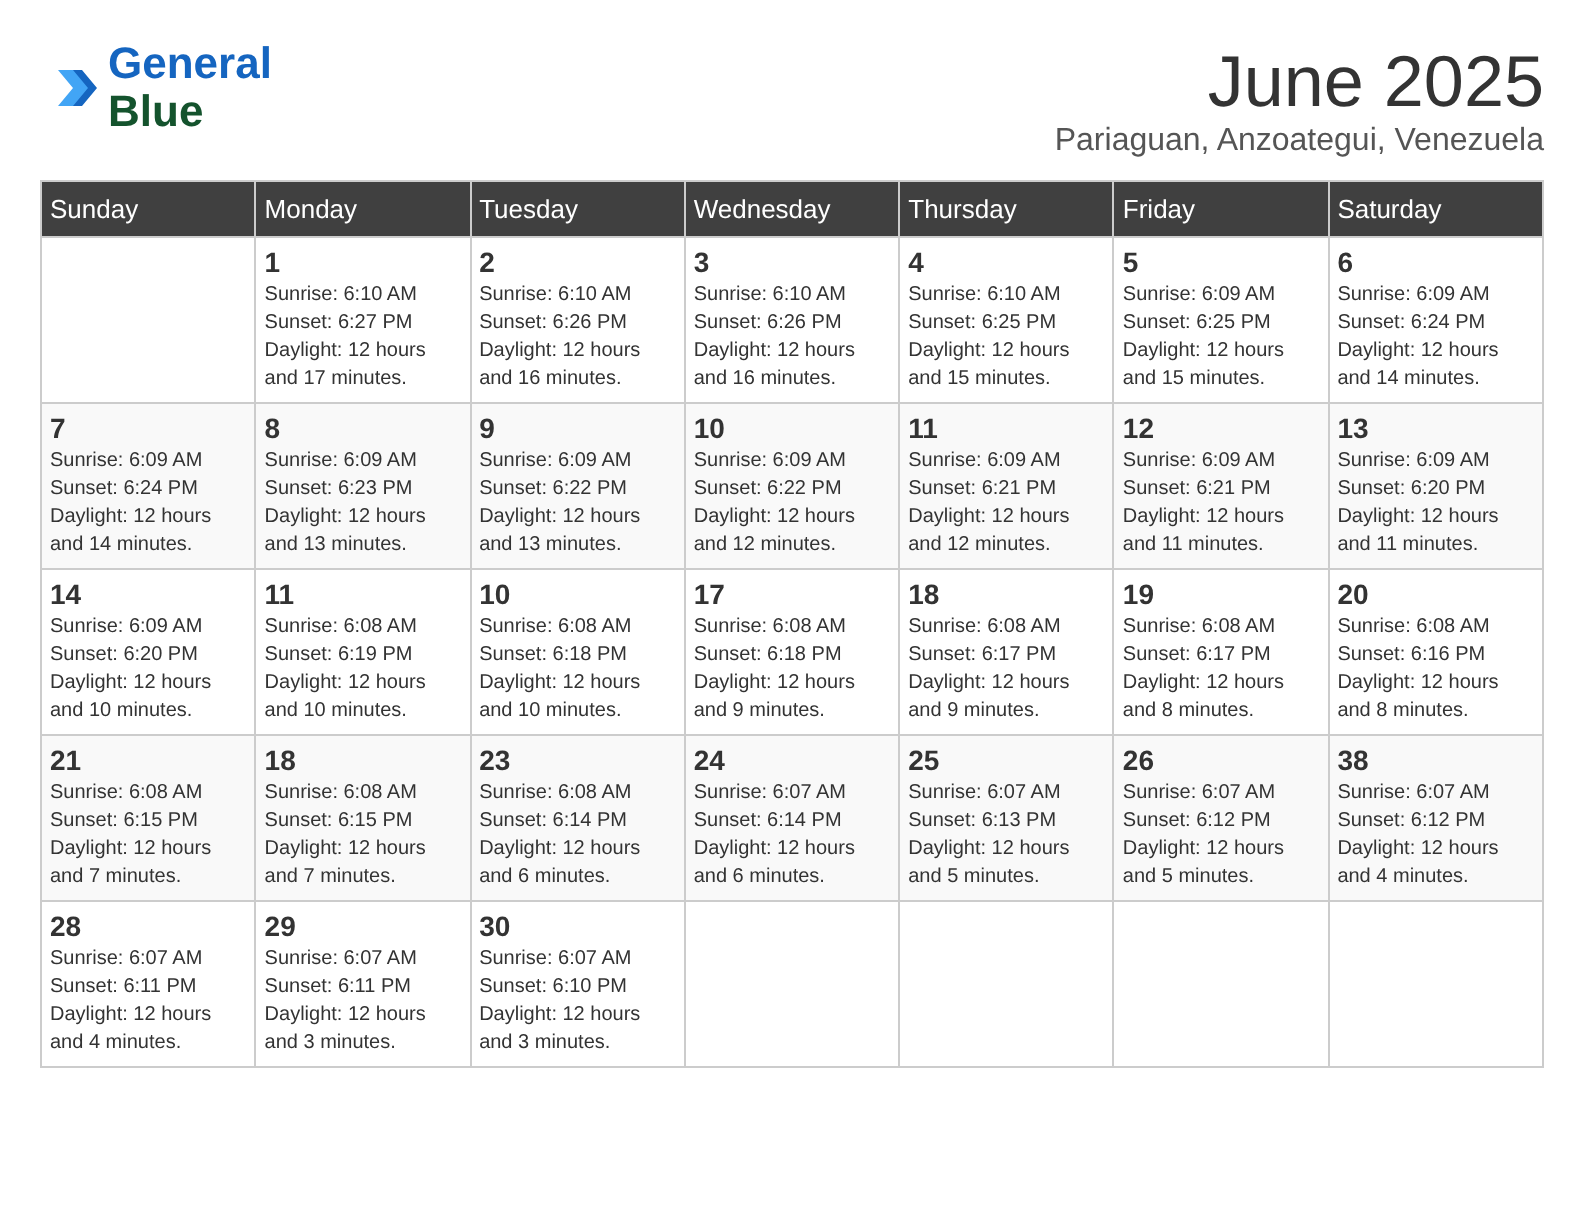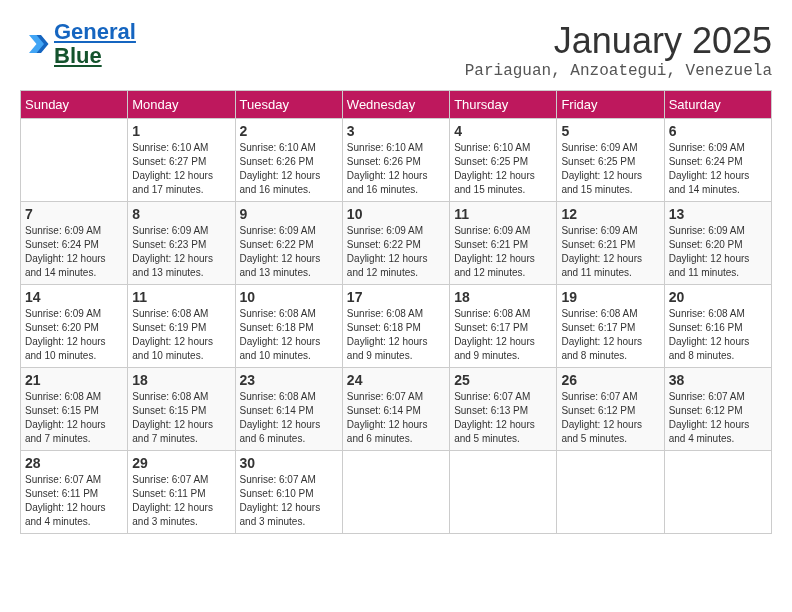--- a/index.html
+++ b/index.html
@@ -21,47 +21,45 @@
       align-items: center;
     }
     .logo-text {
       font-size: 22px;
       font-weight: bold;
       color: #333;
       line-height: 1.1;
     }
     .logo-text span {
       color: #1565c0;
-      text-decoration: underline;
     }
     .logo-icon {
       width: 30px;
       height: 30px;
       margin-right: 4px;
     }
     .title-block {
       text-align: right;
     }
     .month-title {
       font-size: 36px;
       font-weight: normal;
       color: #333;
     }
     .location {
       font-size: 16px;
       color: #555;
-      font-family: Liberation Mono, monospace;
     }
     table {
       width: 100%;
       border-collapse: collapse;
       font-size: 11px;
     }
     thead tr th {
-      background-color: #be185d;
+      background-color: #404040;
       color: #fff;
       padding: 6px 4px;
       text-align: left;
       font-size: 13px;
       font-weight: normal;
       border: 1px solid #ccc;
     }
     tbody tr td {
       border: 1px solid #ccc;
       vertical-align: top;
@@ -99,21 +97,21 @@
     <svg class="logo-icon" viewBox="0 0 40 40">
       <polygon points="28,8 38,20 28,32 18,32 28,20 18,8" fill="#1565c0"></polygon>
       <polygon points="22,8 32,20 22,32 12,32 22,20 12,8" fill="#42a5f5"></polygon>
     </svg>
     <div class="logo-text">
       <div><span>General</span></div>
       <div><span style="color:#14532d">Blue</span></div>
     </div>
   </div>
   <div class="title-block">
-    <div class="month-title">January 2025</div>
+    <div class="month-title">June 2025</div>
     <div class="location">Pariaguan, Anzoategui, Venezuela</div>
   </div>
 </div>
 
 <table>
   <thead>
     <tr>
     <th>Sunday</th>
         <th>Monday</th>
         <th>Tuesday</th>

